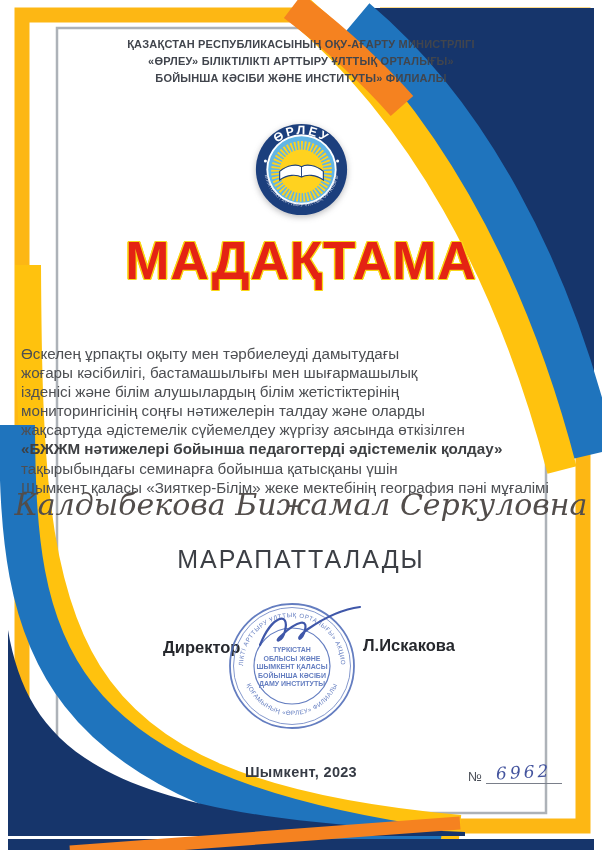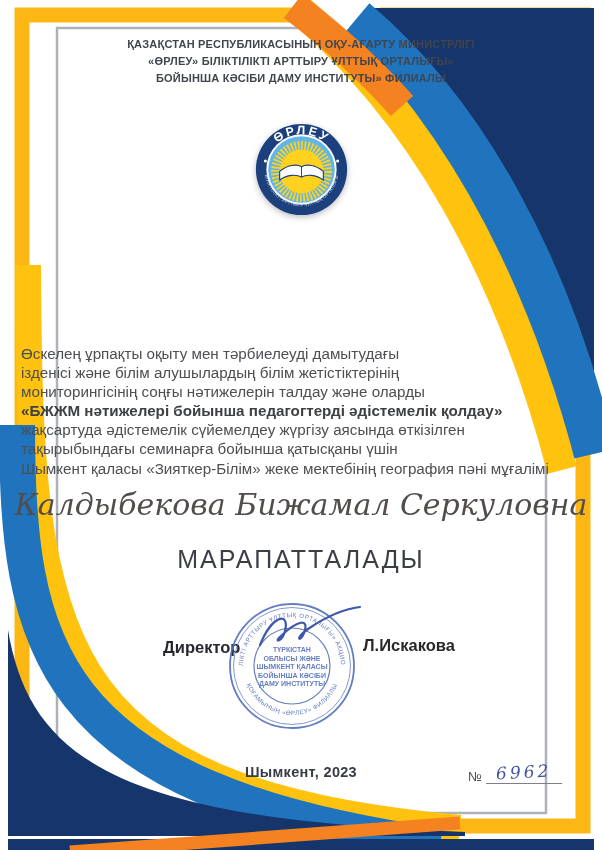--- a/index.html
+++ b/index.html
@@ -90,21 +90,21 @@
     <rect x="8" y="839" width="586" height="11" fill="#16356b"></rect>
 
     <path d="M70,852 L460,823" fill="none" stroke="#f58220" stroke-width="13"></path>
   </svg>
 
   <div class="content">
 
     <div class="header">
       <div>ҚАЗАҚСТАН РЕСПУБЛИКАСЫНЫҢ ОҚУ-АҒАРТУ МИНИСТРЛІГІ</div>
       <div>«ӨРЛЕУ» БІЛІКТІЛІКТІ АРТТЫРУ ҰЛТТЫҚ ОРТАЛЫҒЫ»</div>
-      <div>БОЙЫНША КӘСІБИ ДАМУ ИНСТИТУТЫ» ФИЛИАЛЫ</div>
+      <div>БОЙЫНША КӘСІБИ ЖӘНЕ ИНСТИТУТЫ» ФИЛИАЛЫ</div>
     </div>
 
     <svg class="logo" viewBox="0 0 100 100">
       <defs>
         <path id="lg-top" d="M 9,54 A 41,41 0 0 1 91,54"></path>
         <path id="lg-bot" d="M 11,50 A 39,39 0 0 0 89,50"></path>
       </defs>
       <circle cx="50" cy="50" r="48" fill="#1c3f7d"></circle>
       <circle cx="50" cy="50" r="37" fill="#ffffff"></circle>
       <circle cx="50" cy="50" r="35" fill="#62b5e5"></circle>
@@ -115,27 +115,29 @@
       <circle cx="12" cy="41" r="1.6" fill="#ffffff"></circle>
       <circle cx="88" cy="41" r="1.6" fill="#ffffff"></circle>
       <text font-family="Liberation Sans, sans-serif" font-size="13" font-weight="bold" fill="#ffffff" letter-spacing="2.5">
         <textPath href="#lg-top" startOffset="50%" text-anchor="middle">ӨРЛЕУ</textPath>
       </text>
       <text font-family="Liberation Sans, sans-serif" font-size="4.6" fill="#cfd8ea" letter-spacing=".4">
         <textPath href="#lg-bot" startOffset="50%" text-anchor="middle">БІЛІКТІЛІКТІ АРТТЫРУ ҰЛТТЫҚ ОРТАЛЫҒЫ</textPath>
       </text>
     </svg>
 
+    <div class="title">МАДАҚТАМА</div>
 
     <div class="body-text">
       <div class="line">Өскелең ұрпақты оқыту мен тәрбиелеуді дамытудағы</div>
+      <div class="line">жоғары кәсібилігі, бастамашылығы мен шығармашылық</div>
       <div class="line">ізденісі және білім алушылардың білім жетістіктерінің</div>
       <div class="line">мониторингісінің соңғы нәтижелерін талдау және оларды</div>
+      <div class="line">жақсартуда әдістемелік сүйемелдеу жүргізу аясында өткізілген</div>
       <div class="line bold">«БЖЖМ нәтижелері бойынша педагогтерді әдістемелік қолдау»</div>
-      <div class="line">жақсартуда әдістемелік сүйемелдеу жүргізу аясында өткізілген</div>
       <div class="line">тақырыбындағы семинарға бойынша қатысқаны үшін</div>
       <div class="line">Шымкент қаласы «Зияткер-Білім» жеке мектебінің география пәні мұғалімі</div>
     </div>
 
     <div class="recipient">Калдыбекова Бижамал Серкуловна</div>
 
     <div class="award">МАРАПАТТАЛАДЫ</div>
 
     <div class="sig-role">Директор</div>
     <div class="sig-name">Л.Искакова</div>

